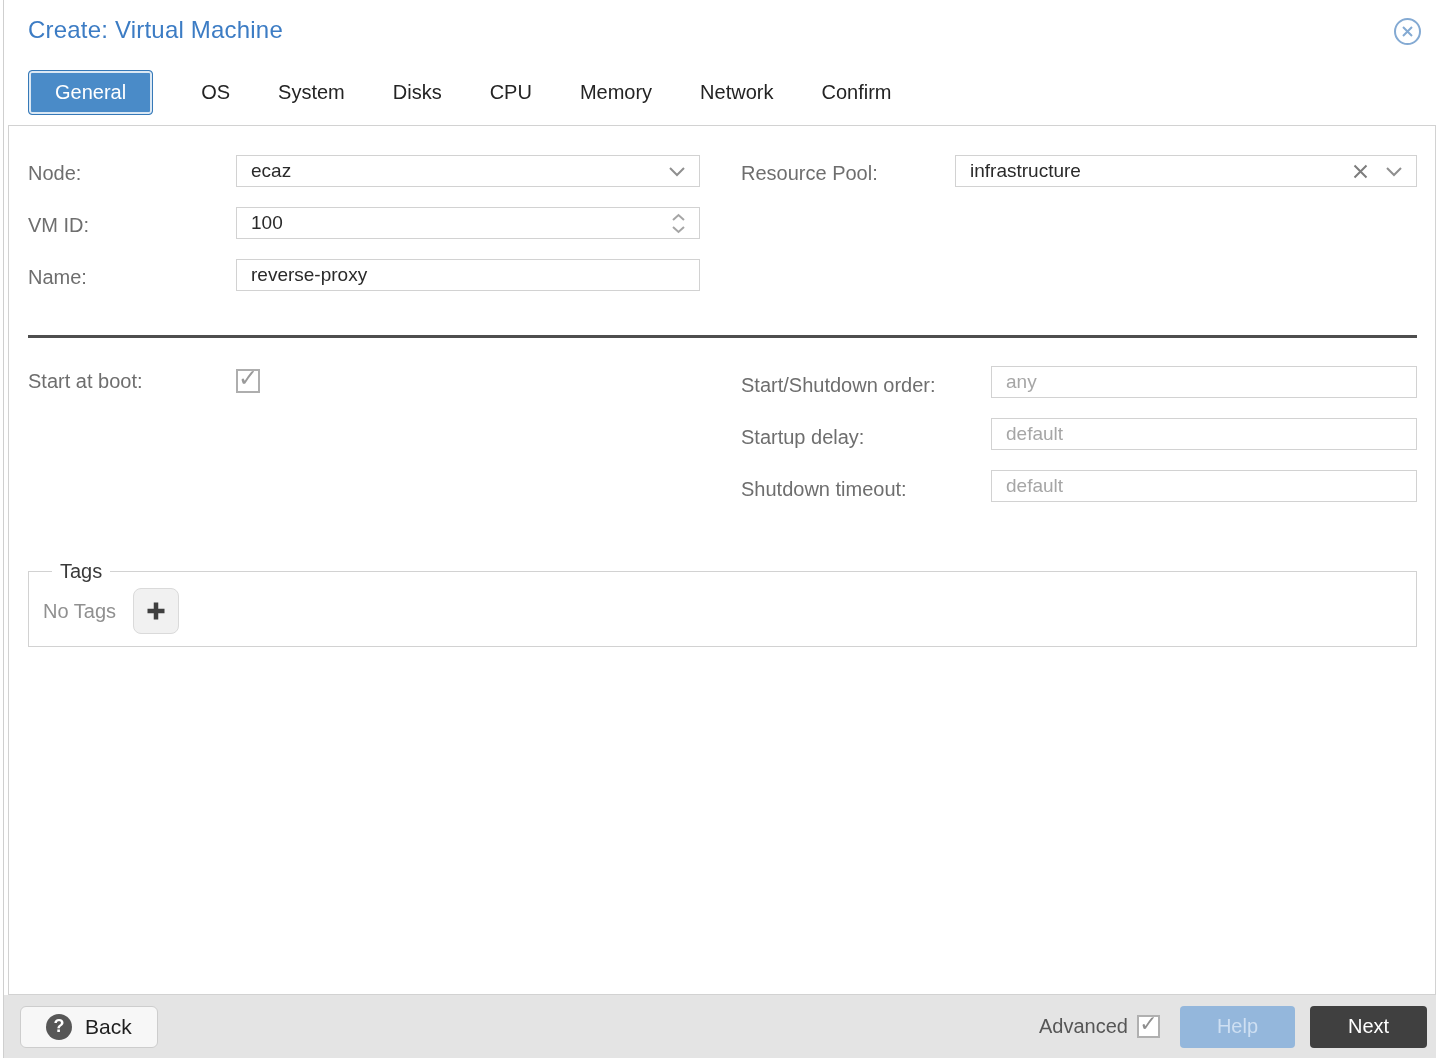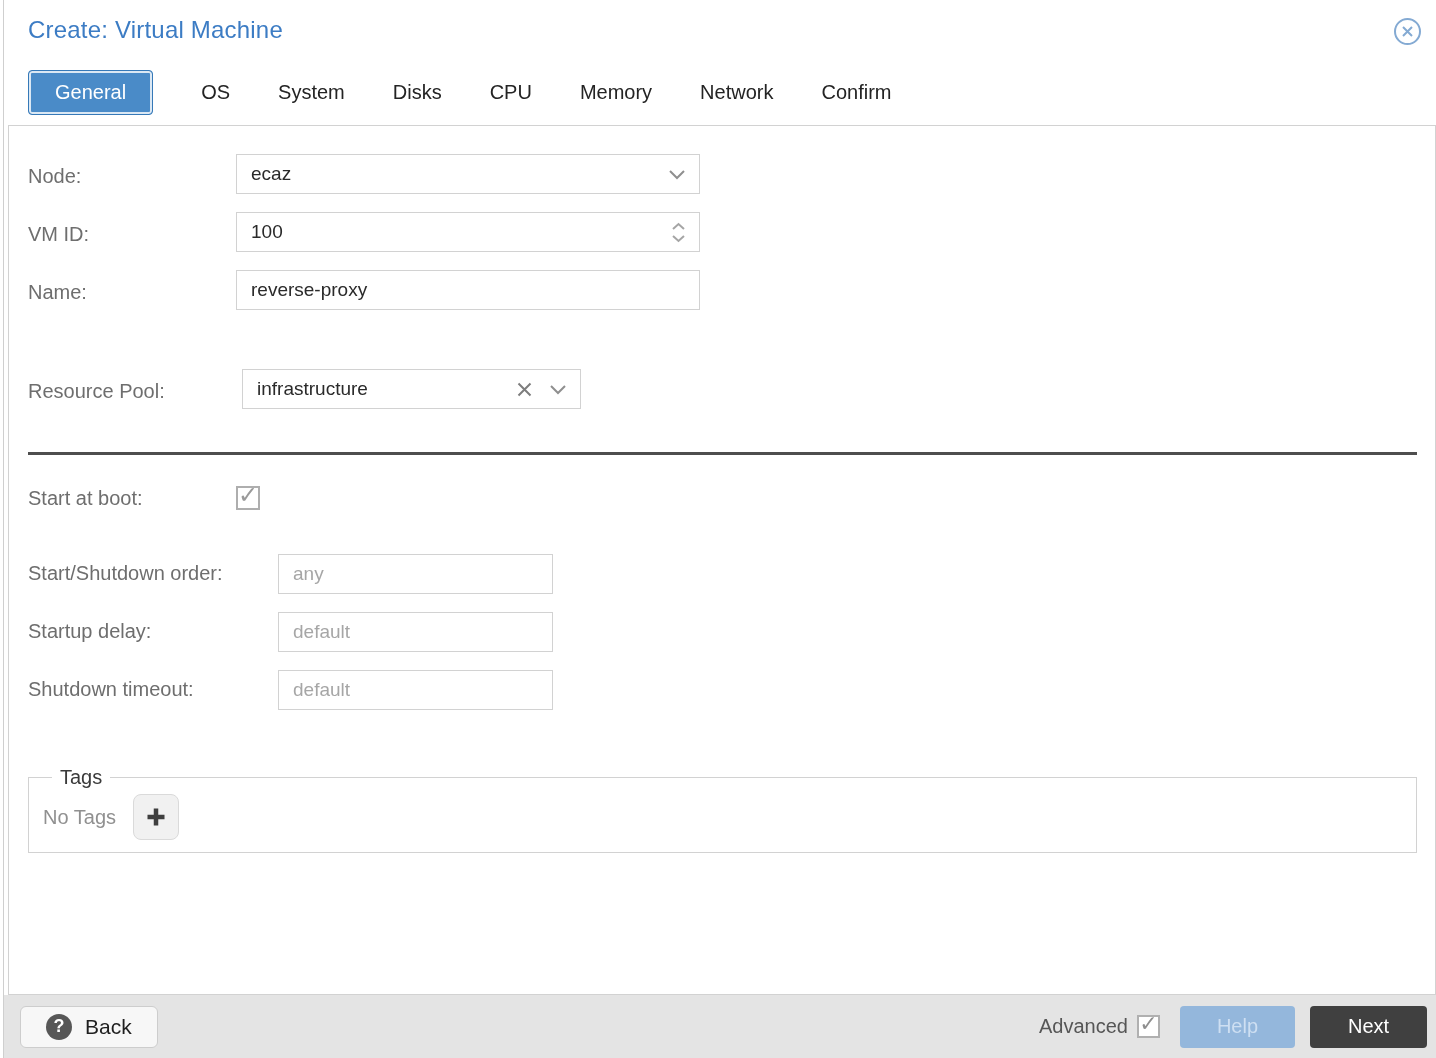--- a/index.html
+++ b/index.html
@@ -16,31 +16,31 @@
 
   
   .tabbar { display:flex; align-items:center; gap:48px; margin:24px 0 11px 28px; height:44px; flex:none; }
   .tab { font-size:20px; color:#242424; cursor:pointer; white-space:nowrap; }
   .tab.active { background:#4a8bc8; border:1px solid #3679b8; box-shadow:inset 0 0 0 2px rgba(255,255,255,.8);
                 color:#fff; padding:10px 26px; border-radius:4px; }
 
   
   .body { flex:1; margin-left:8px; border:1px solid #d2d2d2; background:#fff; padding:28px 18px 0 19px; overflow:hidden; }
 
-  .cols { display:flex; gap:41px; align-items:flex-start;flex-direction:column; }
+  .cols { display:flex; gap:41px; align-items:flex-start; }
   .col-left { width:672px; flex:none; }
   .col-right { flex:1; min-width:0; }
 
   .frow { display:flex; align-items:center; margin-bottom:18px; }
   .frow.top { align-items:flex-start; }
   .flabel { width:208px; flex:none; font-size:20px; color:#6e6e6e; line-height:30px; padding-top:4px; }
   .col-right .flabel { width:214px; }
   .col-right .flabel.wide { width:250px; }
 
-  .input-wrap { flex:1; min-width:0; height:40px; border:1px solid #d2d2d2; background:#fff;
+  .input-wrap { flex:1; min-width:0; height:32px; border:1px solid #d2d2d2; background:#fff;
                 display:flex; align-items:center; position:relative; }
   input.txt { flex:1; min-width:0; height:100%; border:none; outline:none; background:transparent;
               font-family:inherit; font-size:19px; color:#2a2a2a; padding:0 14px; }
   input.txt::placeholder { color:#a6a6a6; opacity:1; }
   .icons { display:flex; align-items:center; gap:16px; padding-right:13px; flex:none; }
   .spin { display:flex; flex-direction:column; gap:3px; align-items:center; }
 
   .divider { height:3px; background:#4e4e4e; margin:25px 0 28px 0; }
 
   .boot-row { display:flex; align-items:center; }

